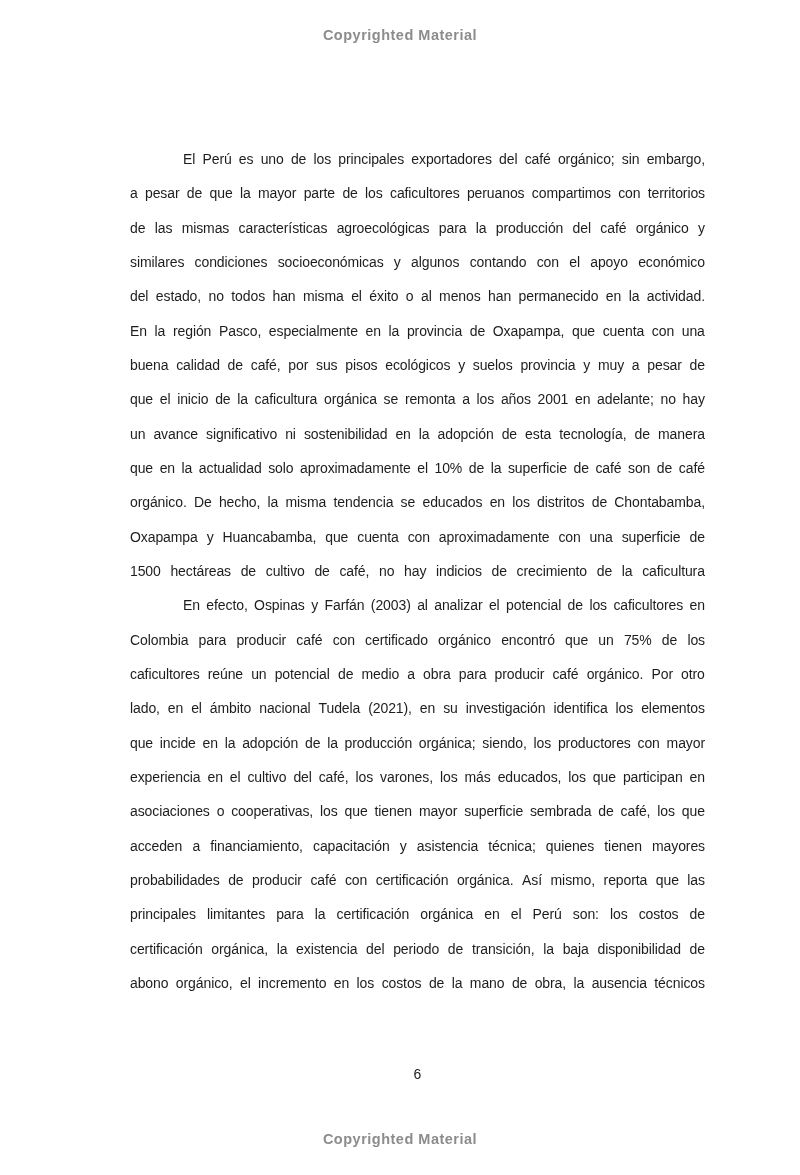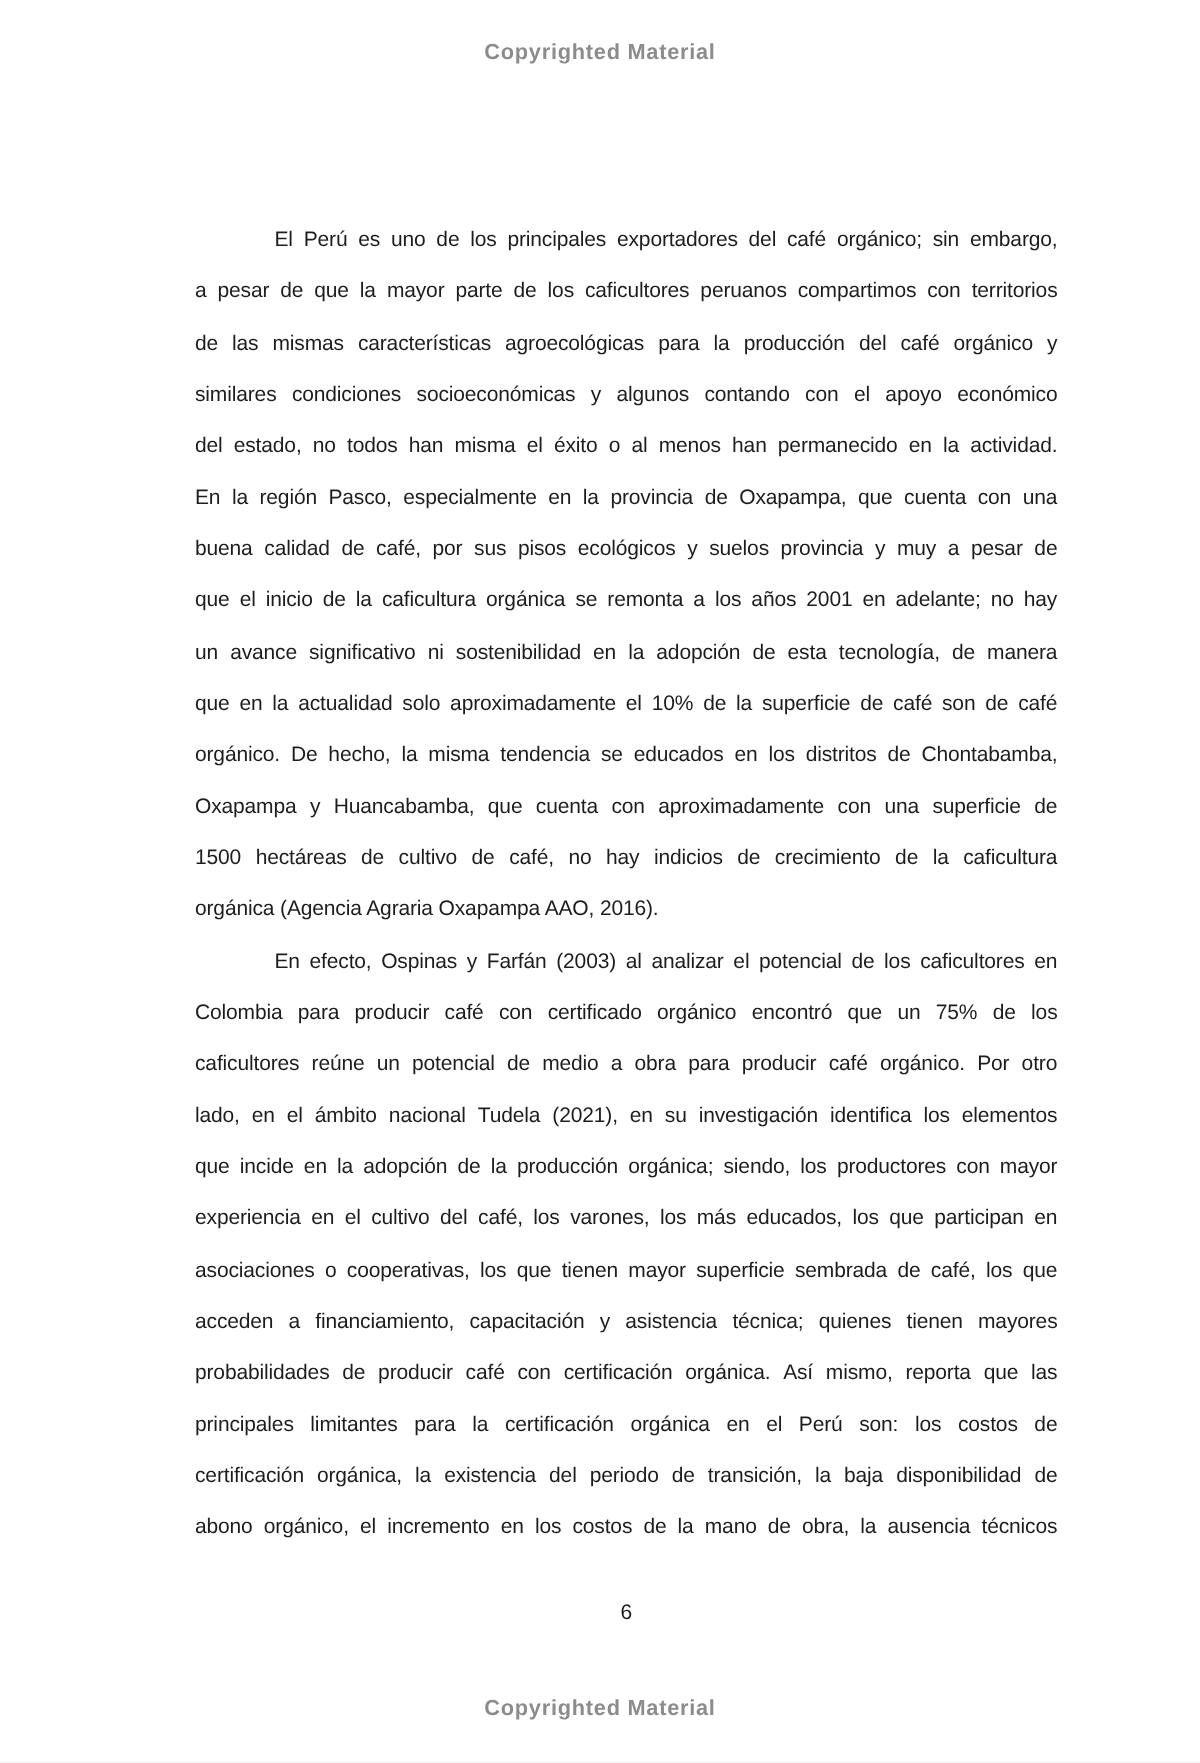--- a/index.html
+++ b/index.html
@@ -280,21 +280,20 @@
           <span>café,</span>
           <span>no</span>
           <span>hay</span>
           <span>indicios</span>
           <span>de</span>
           <span>crecimiento</span>
           <span>de</span>
           <span>la</span>
           <span>caficultura</span>
         </div>
-        <div class="line plain">orgánica (Agencia Agraria Oxapampa AAO, 2016).</div>
       </div>
       <div>
         <div class="line justify indent">
           <span>En</span>
           <span>efecto,</span>
           <span>Ospinas</span>
           <span>y</span>
           <span>Farfán</span>
           <span>(2003)</span>
           <span>al</span>

